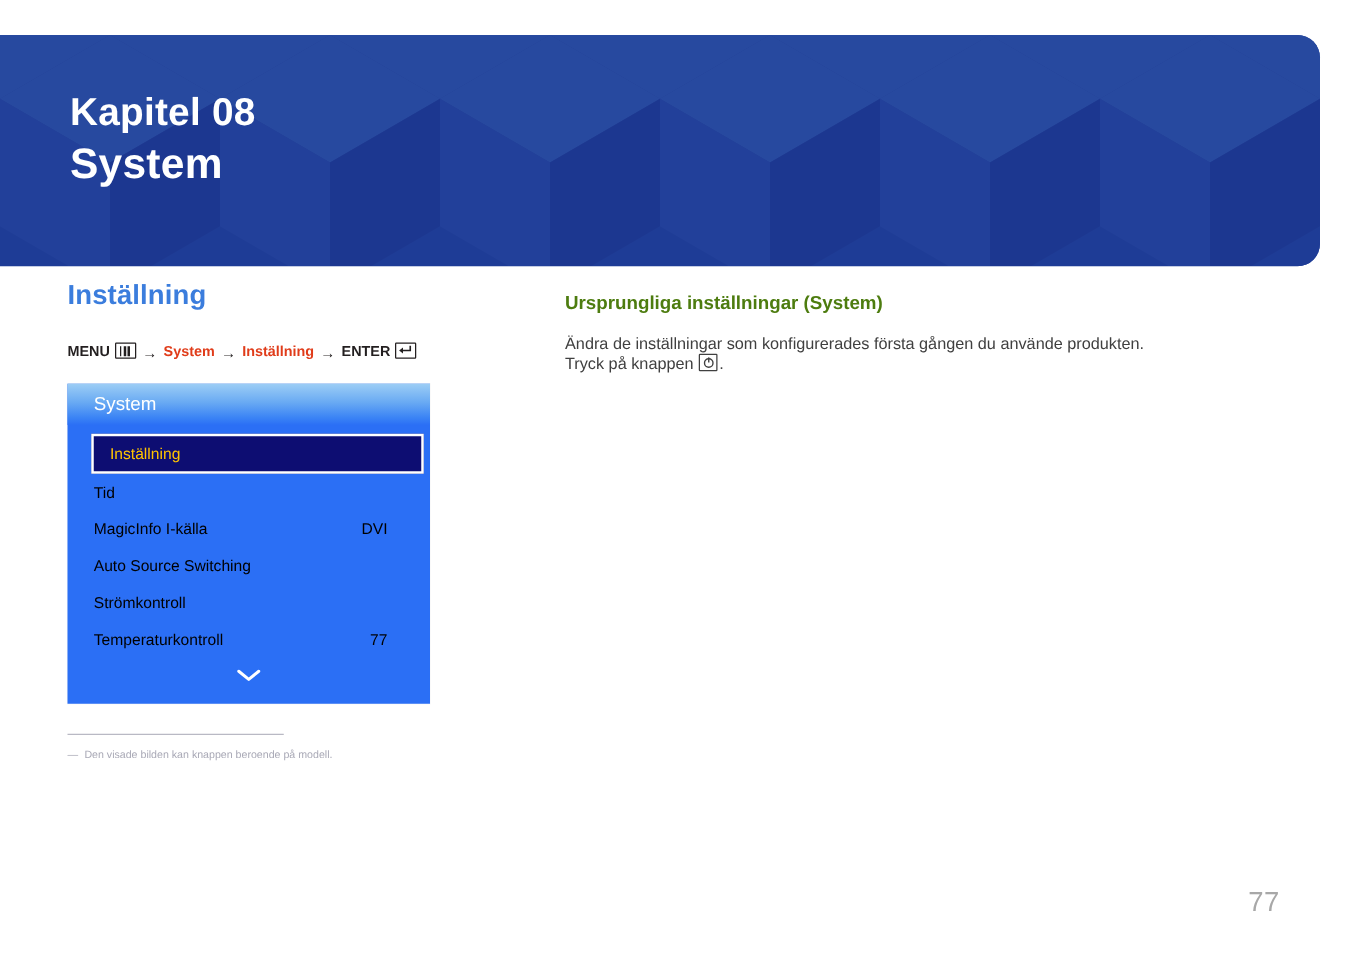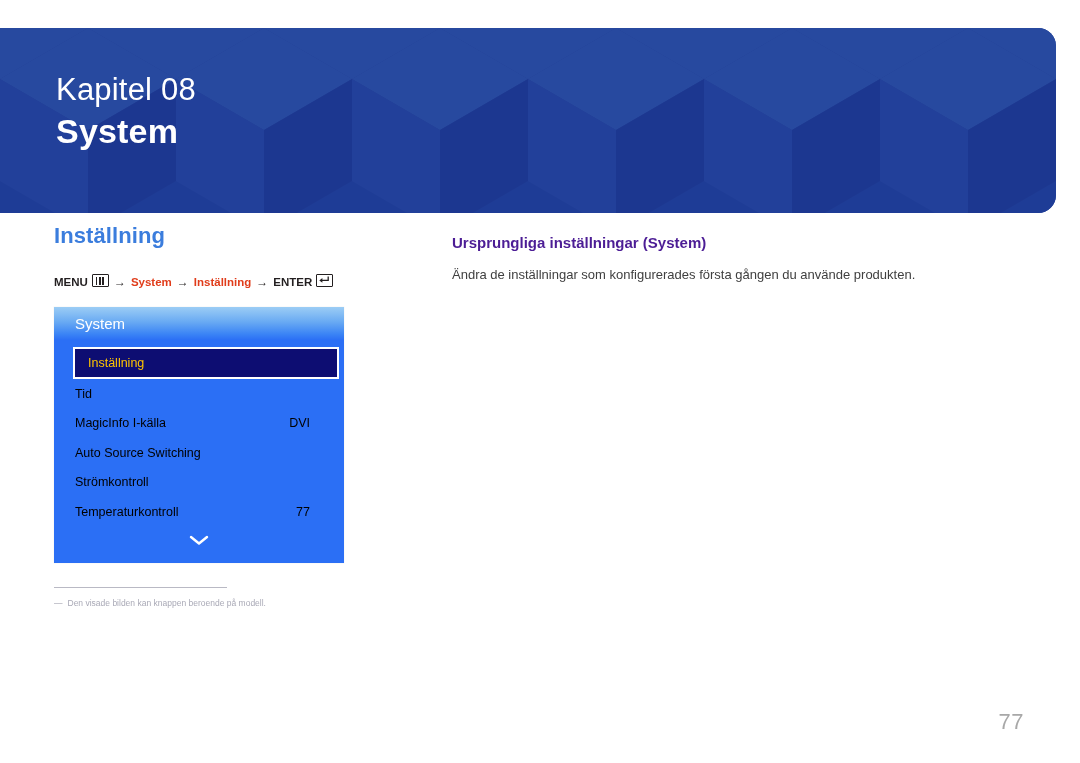--- a/index.html
+++ b/index.html
@@ -37,21 +37,21 @@
   }
   #chapter-banner .banner-text {
     position: absolute;
     left: 56px;
     top: 42px;
     z-index: 3;
     color: #ffffff;
   }
   #chapter-banner .kapitel {
     font-size: 31px;
-    font-weight: normal;
+    font-weight: bold;
     line-height: 40px;
     letter-spacing: 0.2px;
     white-space: nowrap;
   }
   #chapter-banner .chapter-title {
     font-size: 34px;
     font-weight: bold;
     line-height: 42px;
     letter-spacing: 0.2px;
     white-space: nowrap;
@@ -204,21 +204,21 @@
   
   #right-col {
     position: absolute;
     left: 452px;
     top: 10px;
     width: 560px;
   }
   #right-heading {
     font-size: 15px;
     font-weight: bold;
-    color: #4c1d95;
+    color: #4d7c0f;
     line-height: 21px;
     margin: 0 0 14px 0;
   }
   #right-body {
     font-size: 13px;
     line-height: 15.5px;
     color: #404040;
   }
   #right-body .line { white-space: nowrap; }
   .glyph-power {
@@ -347,18 +347,27 @@
         <span>Den visade bilden kan knappen beroende på modell.</span>
       </div>
     </div>
 
   </div>
 
   <div id="right-col">
     <h3 id="right-heading">Ursprungliga inställningar (System)</h3>
     <div id="right-body">
       <div class="line">Ändra de inställningar som konfigurerades första gången du använde produkten.</div>
+      <div class="line">
+        <span>Tryck på knappen</span>
+        <span class="glyph-power">
+          <svg width="10" height="10" viewBox="0 0 10 10">
+            <circle cx="5" cy="5.4" r="3.4" stroke="#404040" stroke-width="1.1" fill="none"></circle>
+            <rect x="4.45" y="0.9" width="1.1" height="4.1" fill="#404040"></rect>
+          </svg>
+        </span><span>.</span>
+      </div>
     </div>
   </div>
 
 </div>
 
 <div id="page-number">77</div>
 
 </body></html>

